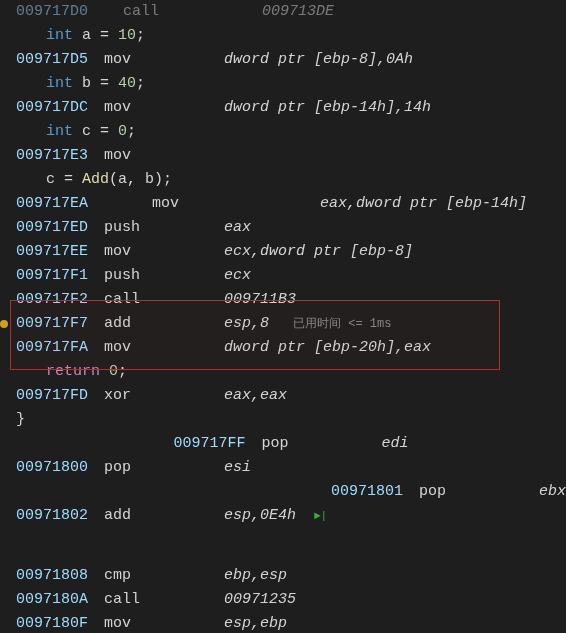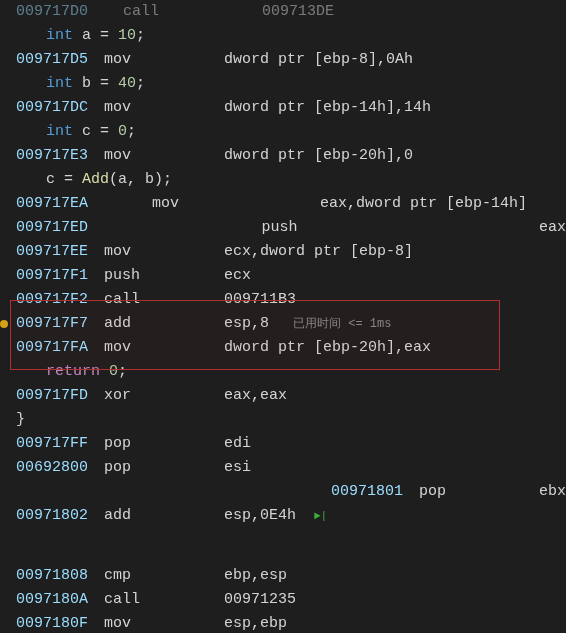--- a/index.html
+++ b/index.html
@@ -17,21 +17,21 @@
     }
     .line {
       display: flex;
       white-space: pre;
       height: 24px;
       align-items: baseline;
       position: relative;
     }
     .addr { color: #9cdcfe; width: 88px; display: inline-block; }
     .mnem { color: #d4d4d4; width: 120px; display: inline-block; }
-    .oper { color: #d4d4d4; }
+    .oper { color: #d4d4d4; font-style: italic; }
     .src-indent { padding-left: 44px; }
     .kw-type { color: #569cd6; }
     .kw-ret { color: #c586c0; }
     .num { color: #b5cea8; }
     .ident { color: #d4d4d4; }
     .func { color: #dcdcaa; }
     .punct { color: #d4d4d4; }
     .timing {
       color: #888;
       font-size: 12px;
@@ -69,34 +69,34 @@
 </head>
 <body>
 
 <div id="container">
     <div class="line cutoff" style="padding-left: 14px; gap: 19px;"><span class="addr">009717D0</span><span class="mnem">call</span><span class="oper">009713DE</span></div>
     <div class="line src-indent"><span class="kw-type">int</span><span class="punct"> </span><span class="ident">a</span><span class="punct"> = </span><span class="num">10</span><span class="punct">;</span></div>
     <div class="line" style="padding-left: 14px;"><span class="addr">009717D5</span><span class="mnem">mov</span><span class="oper">dword ptr [ebp-8],0Ah</span></div>
     <div class="line src-indent"><span class="kw-type">int</span><span class="punct"> </span><span class="ident">b</span><span class="punct"> = </span><span class="num">40</span><span class="punct">;</span></div>
     <div class="line" style="padding-left: 14px;"><span class="addr">009717DC</span><span class="mnem">mov</span><span class="oper">dword ptr [ebp-14h],14h</span></div>
     <div class="line src-indent"><span class="kw-type">int</span><span class="punct"> </span><span class="ident">c</span><span class="punct"> = </span><span class="num">0</span><span class="punct">;</span></div>
-    <div class="line" style="padding-left: 14px; align-items: flex-end;"><span class="addr">009717E3</span><span class="mnem">mov</span><span class="oper">dword ptr [ebp-20h],0</span></div>
+    <div class="line" style="padding-left: 14px; align-items: flex-end;"><span class="addr">009717E3</span><span class="mnem">mov</span></div>
     <div class="line src-indent"><span class="ident">c</span><span class="punct"> = </span><span class="func">Add</span><span class="punct">(a, b);</span></div>
     <div class="line" style="padding-left: 14px; gap: 48px;"><span class="addr">009717EA</span><span class="mnem">mov</span><span class="oper">eax,dword ptr [ebp-14h]</span></div>
-    <div class="line" style="padding-left: 14px; justify-content: space-between;"><span class="addr">009717ED</span><span class="mnem">push</span><span class="oper">eax</span></div>
+    <div class="line" style="padding-left: 14px;"><span class="addr">009717ED</span><span class="mnem">push</span><span class="oper">eax</span></div>
     <div class="line" style="padding-left: 14px;"><span class="addr">009717EE</span><span class="mnem">mov</span><span class="oper">ecx,dword ptr [ebp-8]</span></div>
     <div class="line" style="padding-left: 14px;"><span class="addr">009717F1</span><span class="mnem">push</span><span class="oper">ecx</span></div>
     <div class="line" style="padding-left: 14px;"><span class="addr">009717F2</span><span class="mnem">call</span><span class="oper">009711B3</span></div>
     <div class="line" style="padding-left: 14px;"><span class="bp-marker"></span><span class="addr">009717F7</span><span class="mnem">add</span><span class="oper">esp,8</span><span class="timing">已用时间 &lt;= 1ms</span></div>
     <div class="line" style="padding-left: 14px;"><span class="addr">009717FA</span><span class="mnem">mov</span><span class="oper">dword ptr [ebp-20h],eax</span></div>
     <div class="line src-indent"><span class="kw-ret">return</span><span class="punct"> </span><span class="num">0</span><span class="punct">;</span></div>
     <div class="line" style="padding-left: 14px;"><span class="addr">009717FD</span><span class="mnem">xor</span><span class="oper">eax,eax</span></div>
     <div class="line"><span class="brace">}</span></div>
-    <div class="line" style="padding-left: 14px;"><span class="addr">009717FF</span><span class="mnem">pop</span><span class="oper">edi</span></div>
-    <div class="line" style="padding-left: 14px;"><span class="addr">00692800</span><span class="mnem">pop</span><span class="oper">esi</span></div>
+    <div class="line" style="padding-left: 14px; justify-content: center;"><span class="addr">009717FF</span><span class="mnem">pop</span><span class="oper">edi</span></div>
+    <div class="line" style="padding-left: 14px;"><span class="addr">00971800</span><span class="mnem">pop</span><span class="oper">esi</span></div>
     <div class="line" style="padding-left: 14px; justify-content: flex-end;"><span class="addr">00971801</span><span class="mnem">pop</span><span class="oper">ebx</span></div>
     <div class="line" style="padding-left: 14px;"><span class="addr">00971802</span><span class="mnem">add</span><span class="oper">esp,0E4h</span><span class="step-marker">►|</span></div>
     <div class="line" style="padding-left: 14px; margin-top: 36px;"><span class="addr">00971808</span><span class="mnem">cmp</span><span class="oper">ebp,esp</span></div>
     <div class="line" style="padding-left: 14px;"><span class="addr">0097180A</span><span class="mnem">call</span><span class="oper">00971235</span></div>
     <div class="line" style="padding-left: 14px;"><span class="addr">0097180F</span><span class="mnem">mov</span><span class="oper">esp,ebp</span></div>
     <div class="line" style="padding-left: 14px;"><span class="addr">00971811</span><span class="mnem">pop</span><span class="oper">ebp</span></div>
     <div class="line" style="padding-left: 14px;"><span class="addr">00971812</span><span class="mnem">ret</span><span class="oper"></span></div>
   </div>
 <div class="highlight-box"></div>
 

